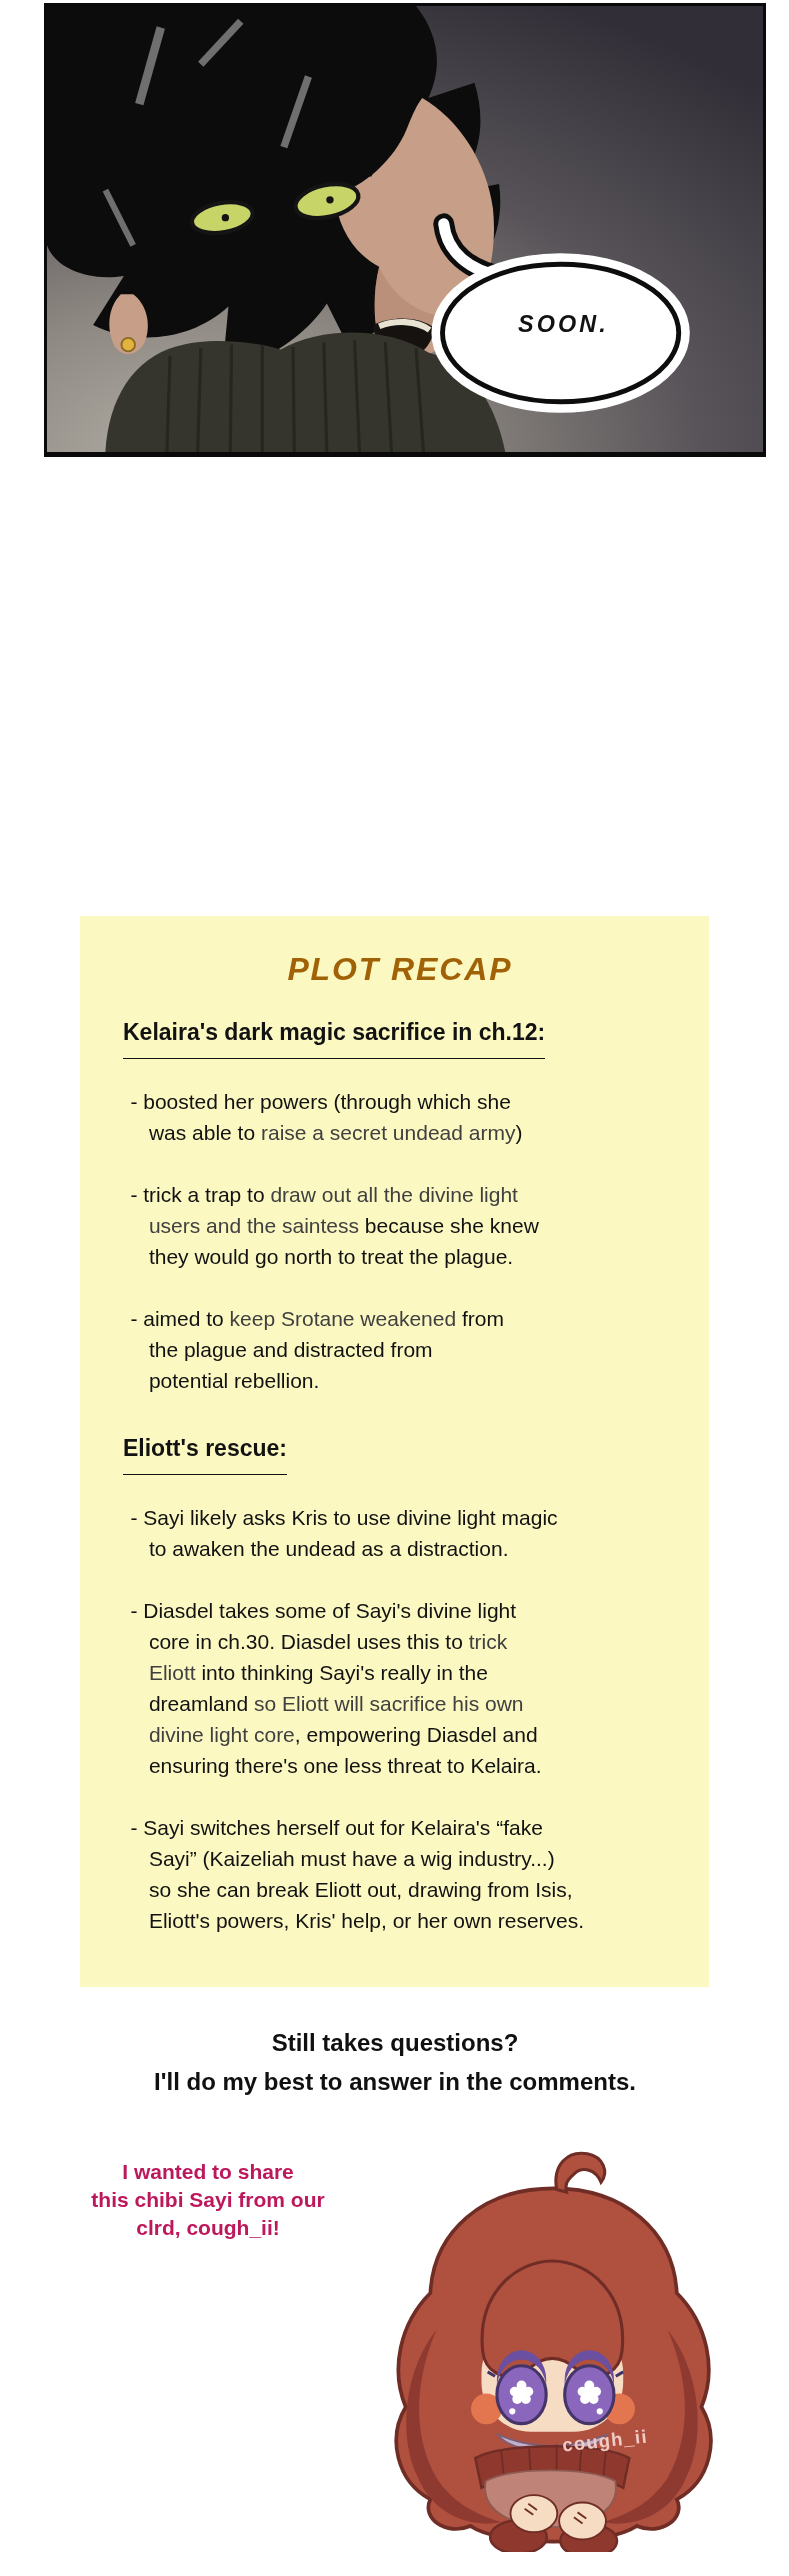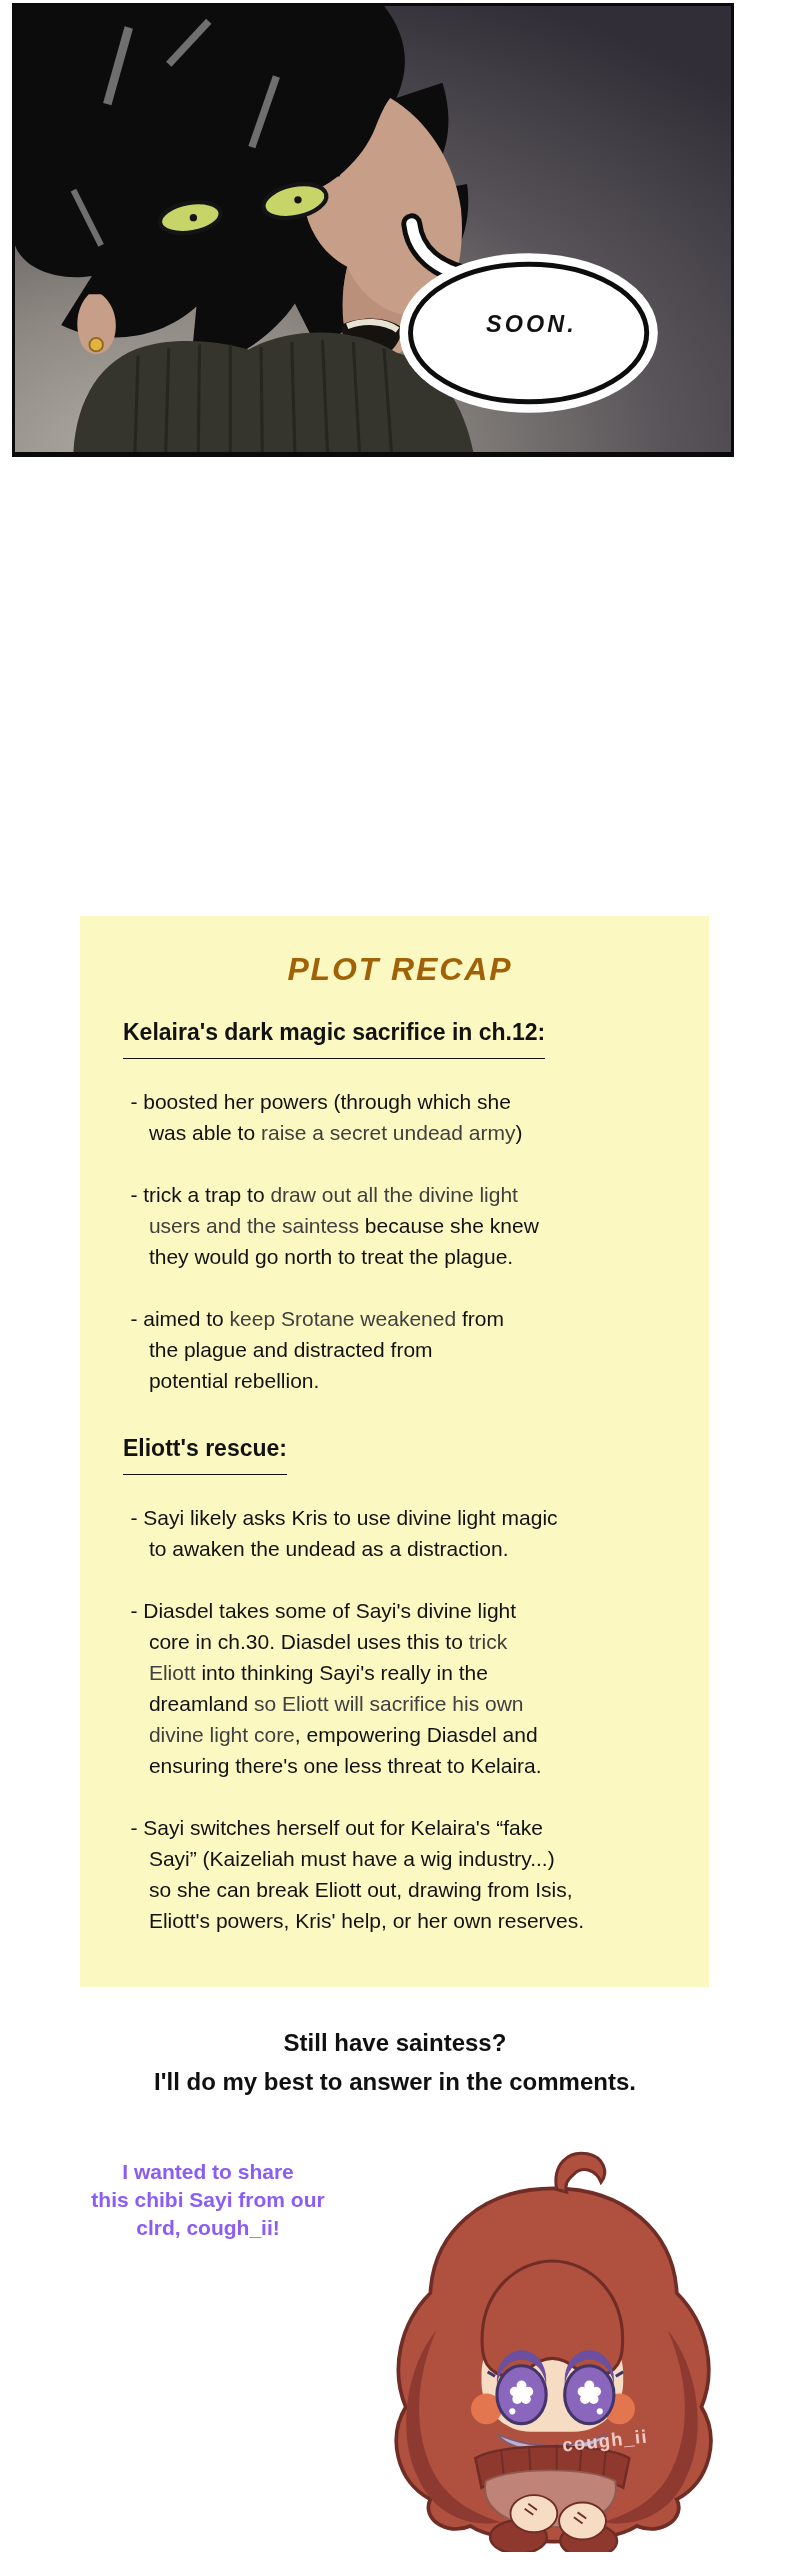--- a/index.html
+++ b/index.html
@@ -3,21 +3,21 @@
 <meta charset="utf-8">
 <style>
   html,body { margin:0; padding:0; background:#ffffff; }
   .page {
     position:relative; width:790px; height:2576px; background:#ffffff;
     font-family:"Liberation Sans", sans-serif; overflow:hidden;
   }
 
   
   .panel {
-    position:absolute; left:12px; top:2.5px; width:722px; height:454px;
+    position:absolute; left:44px; top:2.5px; width:722px; height:454px;
     border:3.1px solid #0a0a0a; border-bottom-width:5.6px; box-sizing:border-box;
     background:#22c55e;
   }
   .panel svg { display:block; width:100%; height:100%; }
   .bubble-text {
     position:absolute; left:390px; top:305px; width:253px; text-align:center;
     font-size:23.4px; font-weight:bold; font-style:italic; letter-spacing:3.1px;
     color:#121212;
   }
 
@@ -46,21 +46,21 @@
 
   
   .questions {
     position:absolute; left:0; top:2023px; width:790px; text-align:center;
     font-size:24px; line-height:39px; color:#101010; font-weight:bold;
   }
 
   
   .footer-note {
     position:absolute; left:57px; top:2158px; width:302px; text-align:center;
-    color:#8b5cf6; font-weight:bold; font-size:21px; line-height:28px;
+    color:#be185d; font-weight:bold; font-size:21px; line-height:28px;
   }
   .footer-p { margin:0 0 28px 0; }
   .chibi {
     position:absolute; left:378px; top:2145px; width:345px; height:407px;
   }
   .chibi svg { display:block; width:100%; height:100%; }
   .watermark {
     position:absolute; left:537px; top:2430px; width:136px; text-align:center;
     color:#f2cbc5; font-size:18.5px; font-weight:bold; letter-spacing:1.2px;
     transform:rotate(-6deg);
@@ -162,21 +162,21 @@
 divine light core</span><span>, empowering Diasdel and
 ensuring there's one less threat to Kelaira.</span></div>
       <div class="bullet"><span>- Sayi switches herself out for Kelaira's “fake
 Sayi” (Kaizeliah must have a wig industry...)
 so she can break Eliott out, drawing from Isis,
 Eliott's powers, Kris' help, or her own reserves.</span></div>
     </div>
   </div>
 
   <div class="questions">
-    <div>Still have saintess?</div>
+    <div>Still takes questions?</div>
     <div>I'll do my best to answer in the comments.</div>
   </div>
 
   <div class="footer-note">
     <p class="footer-p">I wanted to share<br>this chibi Sayi from our<br>clrd, cough_ii!</p>
   </div>
 
   <div class="chibi">
     <svg viewBox="0 0 560 660">
 

